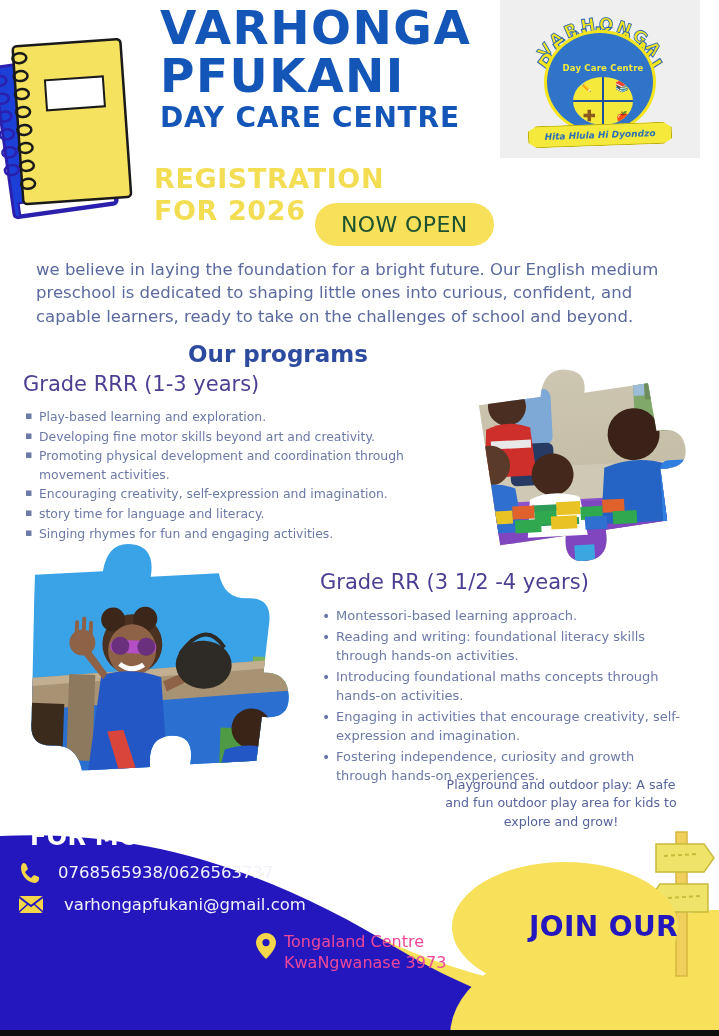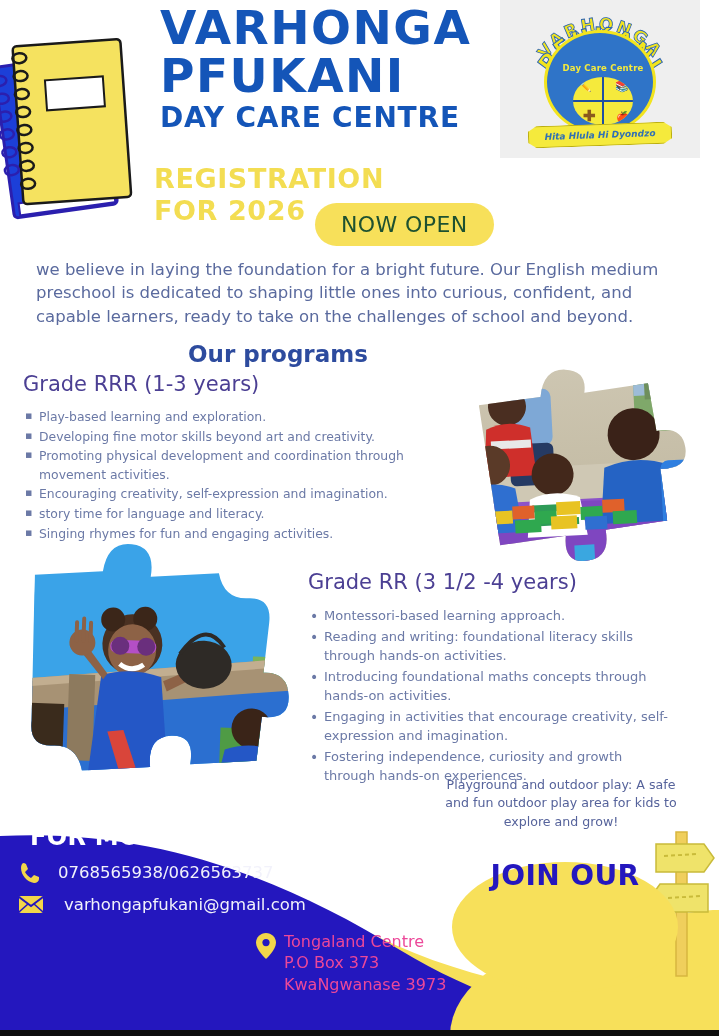--- a/index.html
+++ b/index.html
@@ -186,21 +186,21 @@
     font-family: "DejaVu Sans", sans-serif;
   }
 
   
   .grade-head {
     color: #4b3f93;
     font-size: 21px;
     font-family: "DejaVu Sans", sans-serif;
   }
   .sec-rrr { position: absolute; left: 14px; top: 372px; width: 440px; margin-left: 9px; }
-  .sec-rr  { position: absolute; left: 308px; top: 570px; width: 360px; }
+  .sec-rr  { position: absolute; left: 320px; top: 570px; width: 360px; }
 
   ul.blist {
     margin: 12px 0 0 0;
     padding: 0 0 0 16px;
     list-style: none;
   }
   ul.blist li {
     position: relative;
     color: #6b79a6;
     font-size: 12.4px;
@@ -302,21 +302,22 @@
 
   .adventure-oval {
     position: absolute;
     left: 452px;
     top: 862px;
     width: 226px;
     height: 130px;
     border-radius: 50%;
     background: #f7e05a;
     display: flex;
-    align-items: flex-start;
+    flex-direction: column;
+    align-items: flex-end;
     justify-content: center;
     line-height: 1.02;
   }
   .adv-line {
     color: #2417be;
     font-size: 28px;
     font-weight: bold;
     letter-spacing: .4px;
     font-family: "DejaVu Sans", sans-serif;
     white-space: nowrap;
@@ -583,21 +584,20 @@
 
   <div class="pin-icon">
     <svg viewBox="0 0 20 26" width="20" height="26">
       <path d="M10,0 C4.5,0 0,4.4 0,9.8 C0,17 10,26 10,26 C10,26 20,17 20,9.8 C20,4.4 15.5,0 10,0 Z" fill="#f3d64a"></path>
       <circle cx="10" cy="9.6" r="3.6" fill="#2417be"></circle>
     </svg>
   </div>
 
   <div class="address">
     <div>Tongaland Centre</div>
-    <div>P.O Box 373</div>
     <div>KwaNgwanase 3973</div>
   </div>
 
   <div class="signpost">
     <svg viewBox="0 0 72 150" width="72" height="150">
       <rect x="30" y="4" width="11" height="144" fill="#f0cf5c" stroke="#d8b63f" stroke-width="1.5"></rect>
       <path d="M10,16 L58,16 L68,30 L58,44 L10,44 Z" fill="#efe36a" stroke="#c9bb3a" stroke-width="1.5"></path>
       <path d="M18,28 L50,26" stroke="#c9bb3a" stroke-width="2" stroke-dasharray="4 3"></path>
       <path d="M62,56 L14,56 L4,70 L14,84 L62,84 Z" fill="#efe36a" stroke="#c9bb3a" stroke-width="1.5"></path>
       <path d="M22,70 L54,68" stroke="#c9bb3a" stroke-width="2" stroke-dasharray="4 3"></path>

